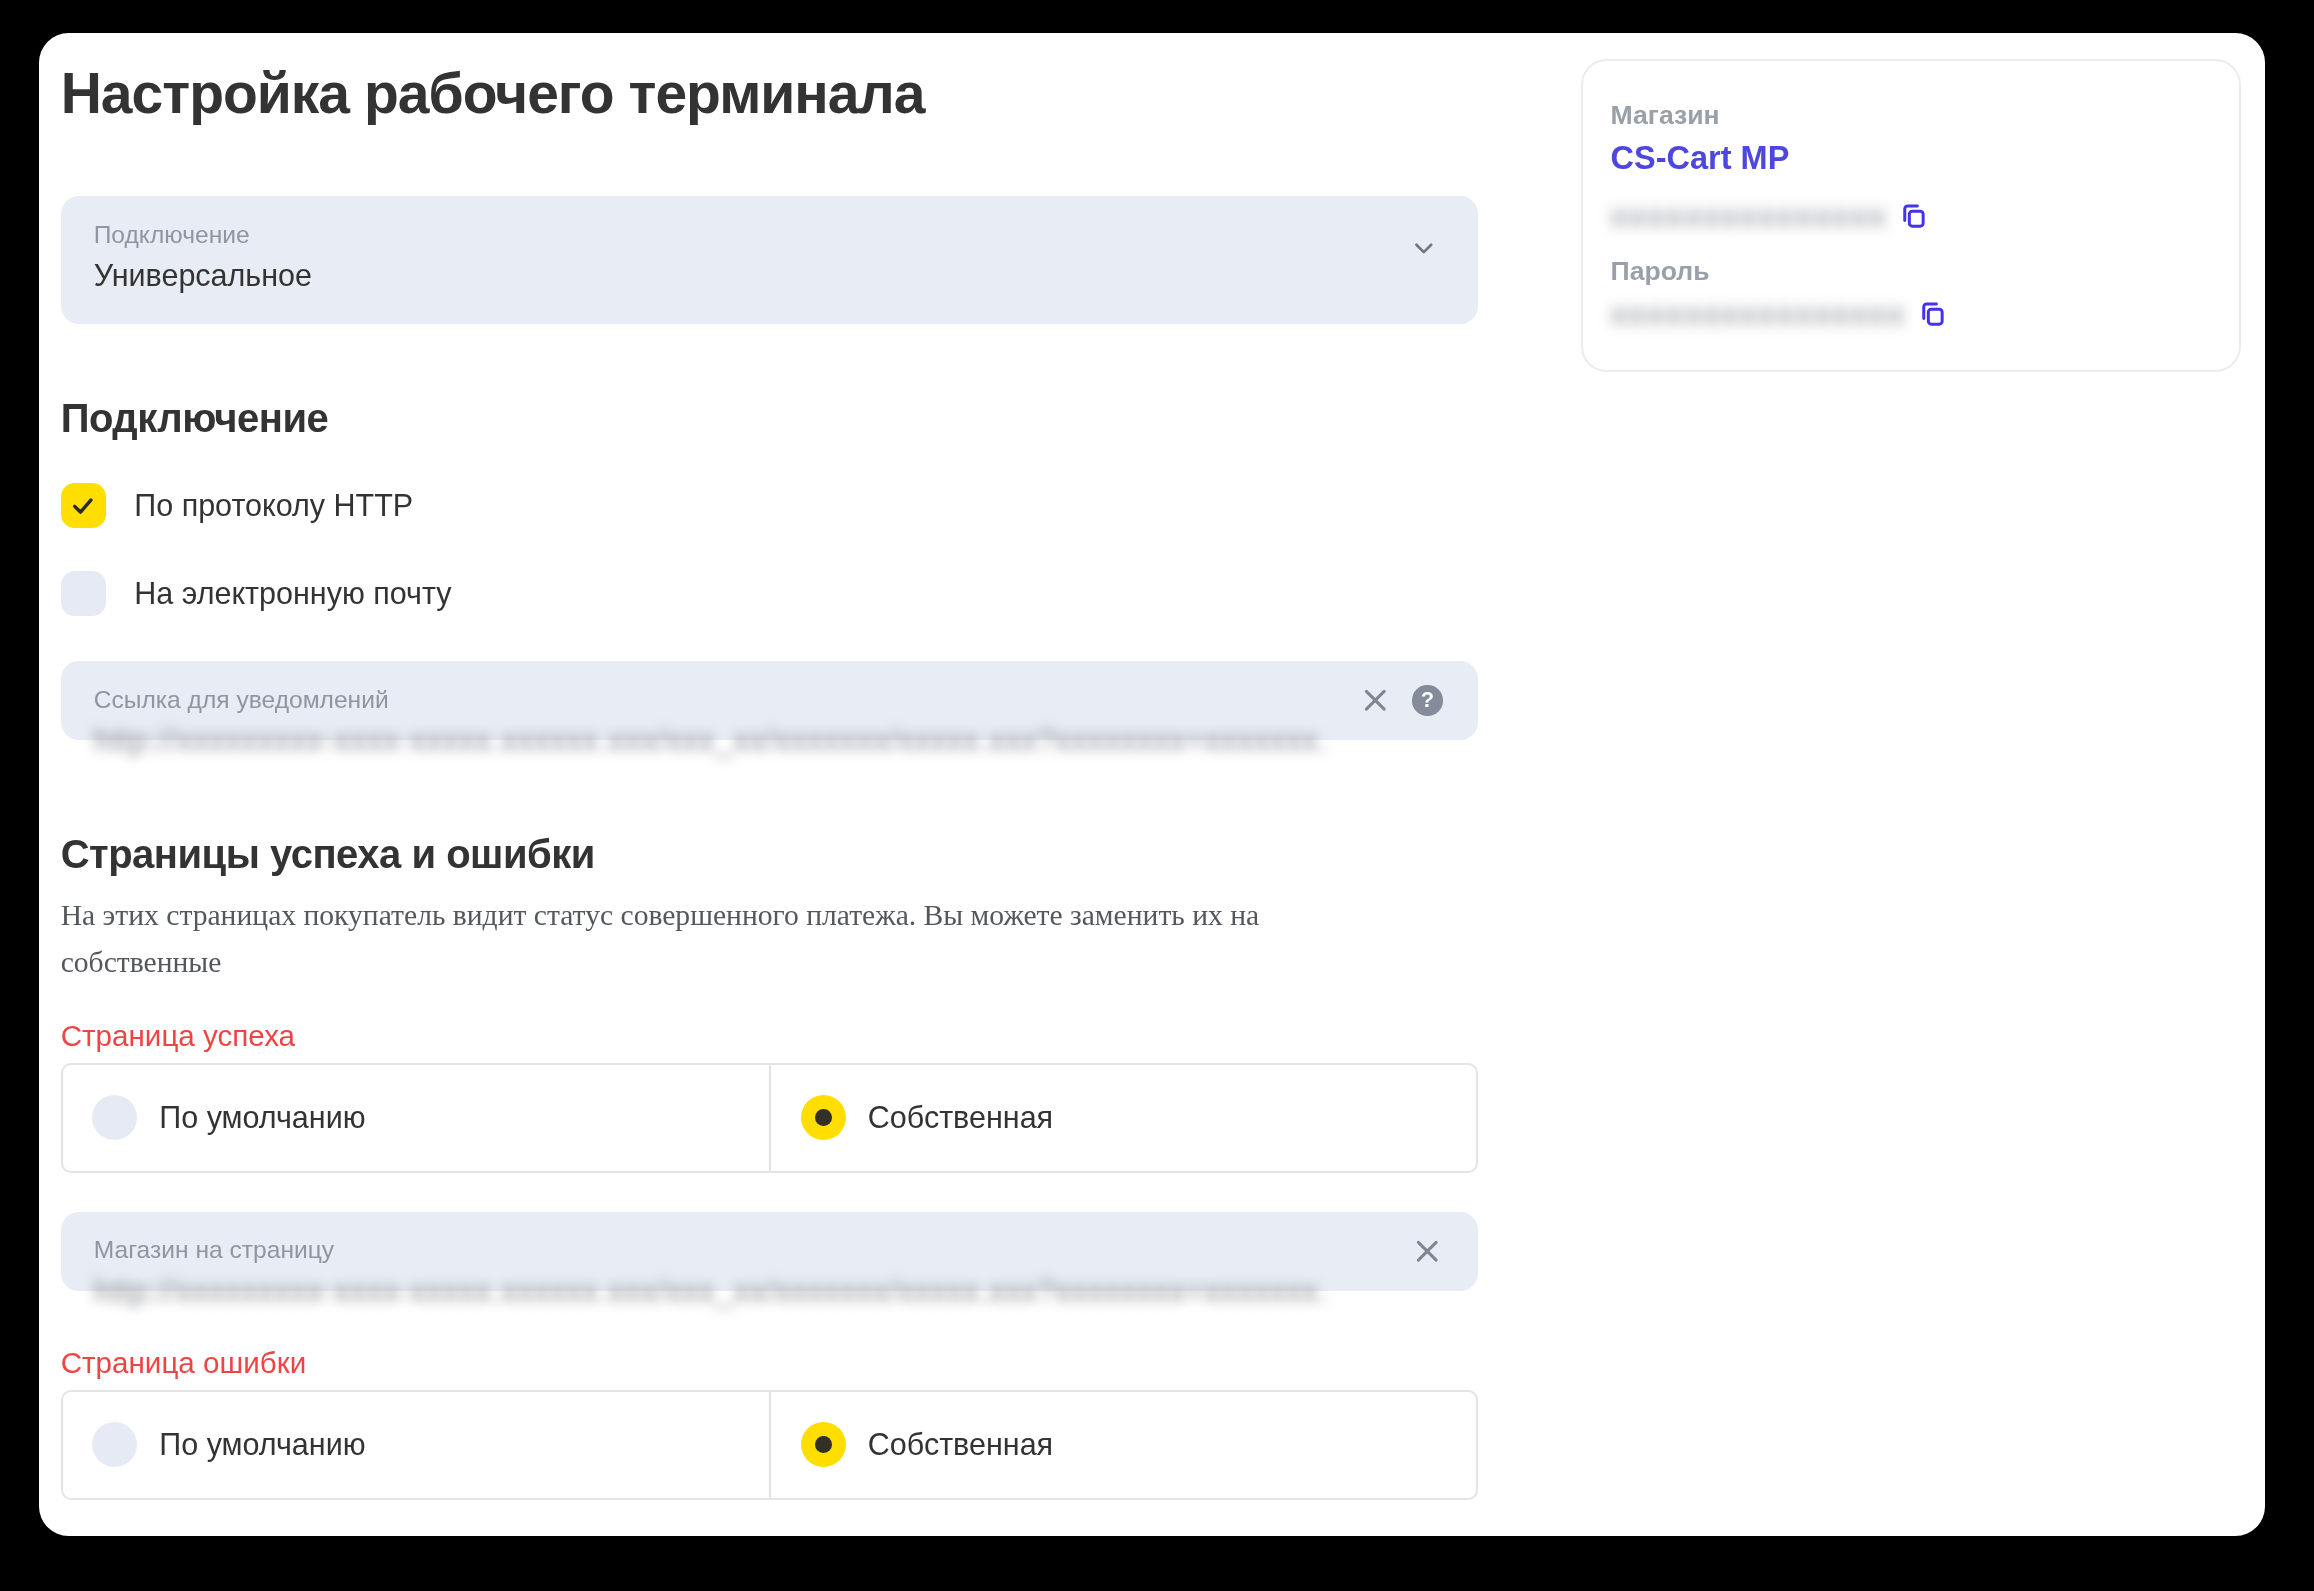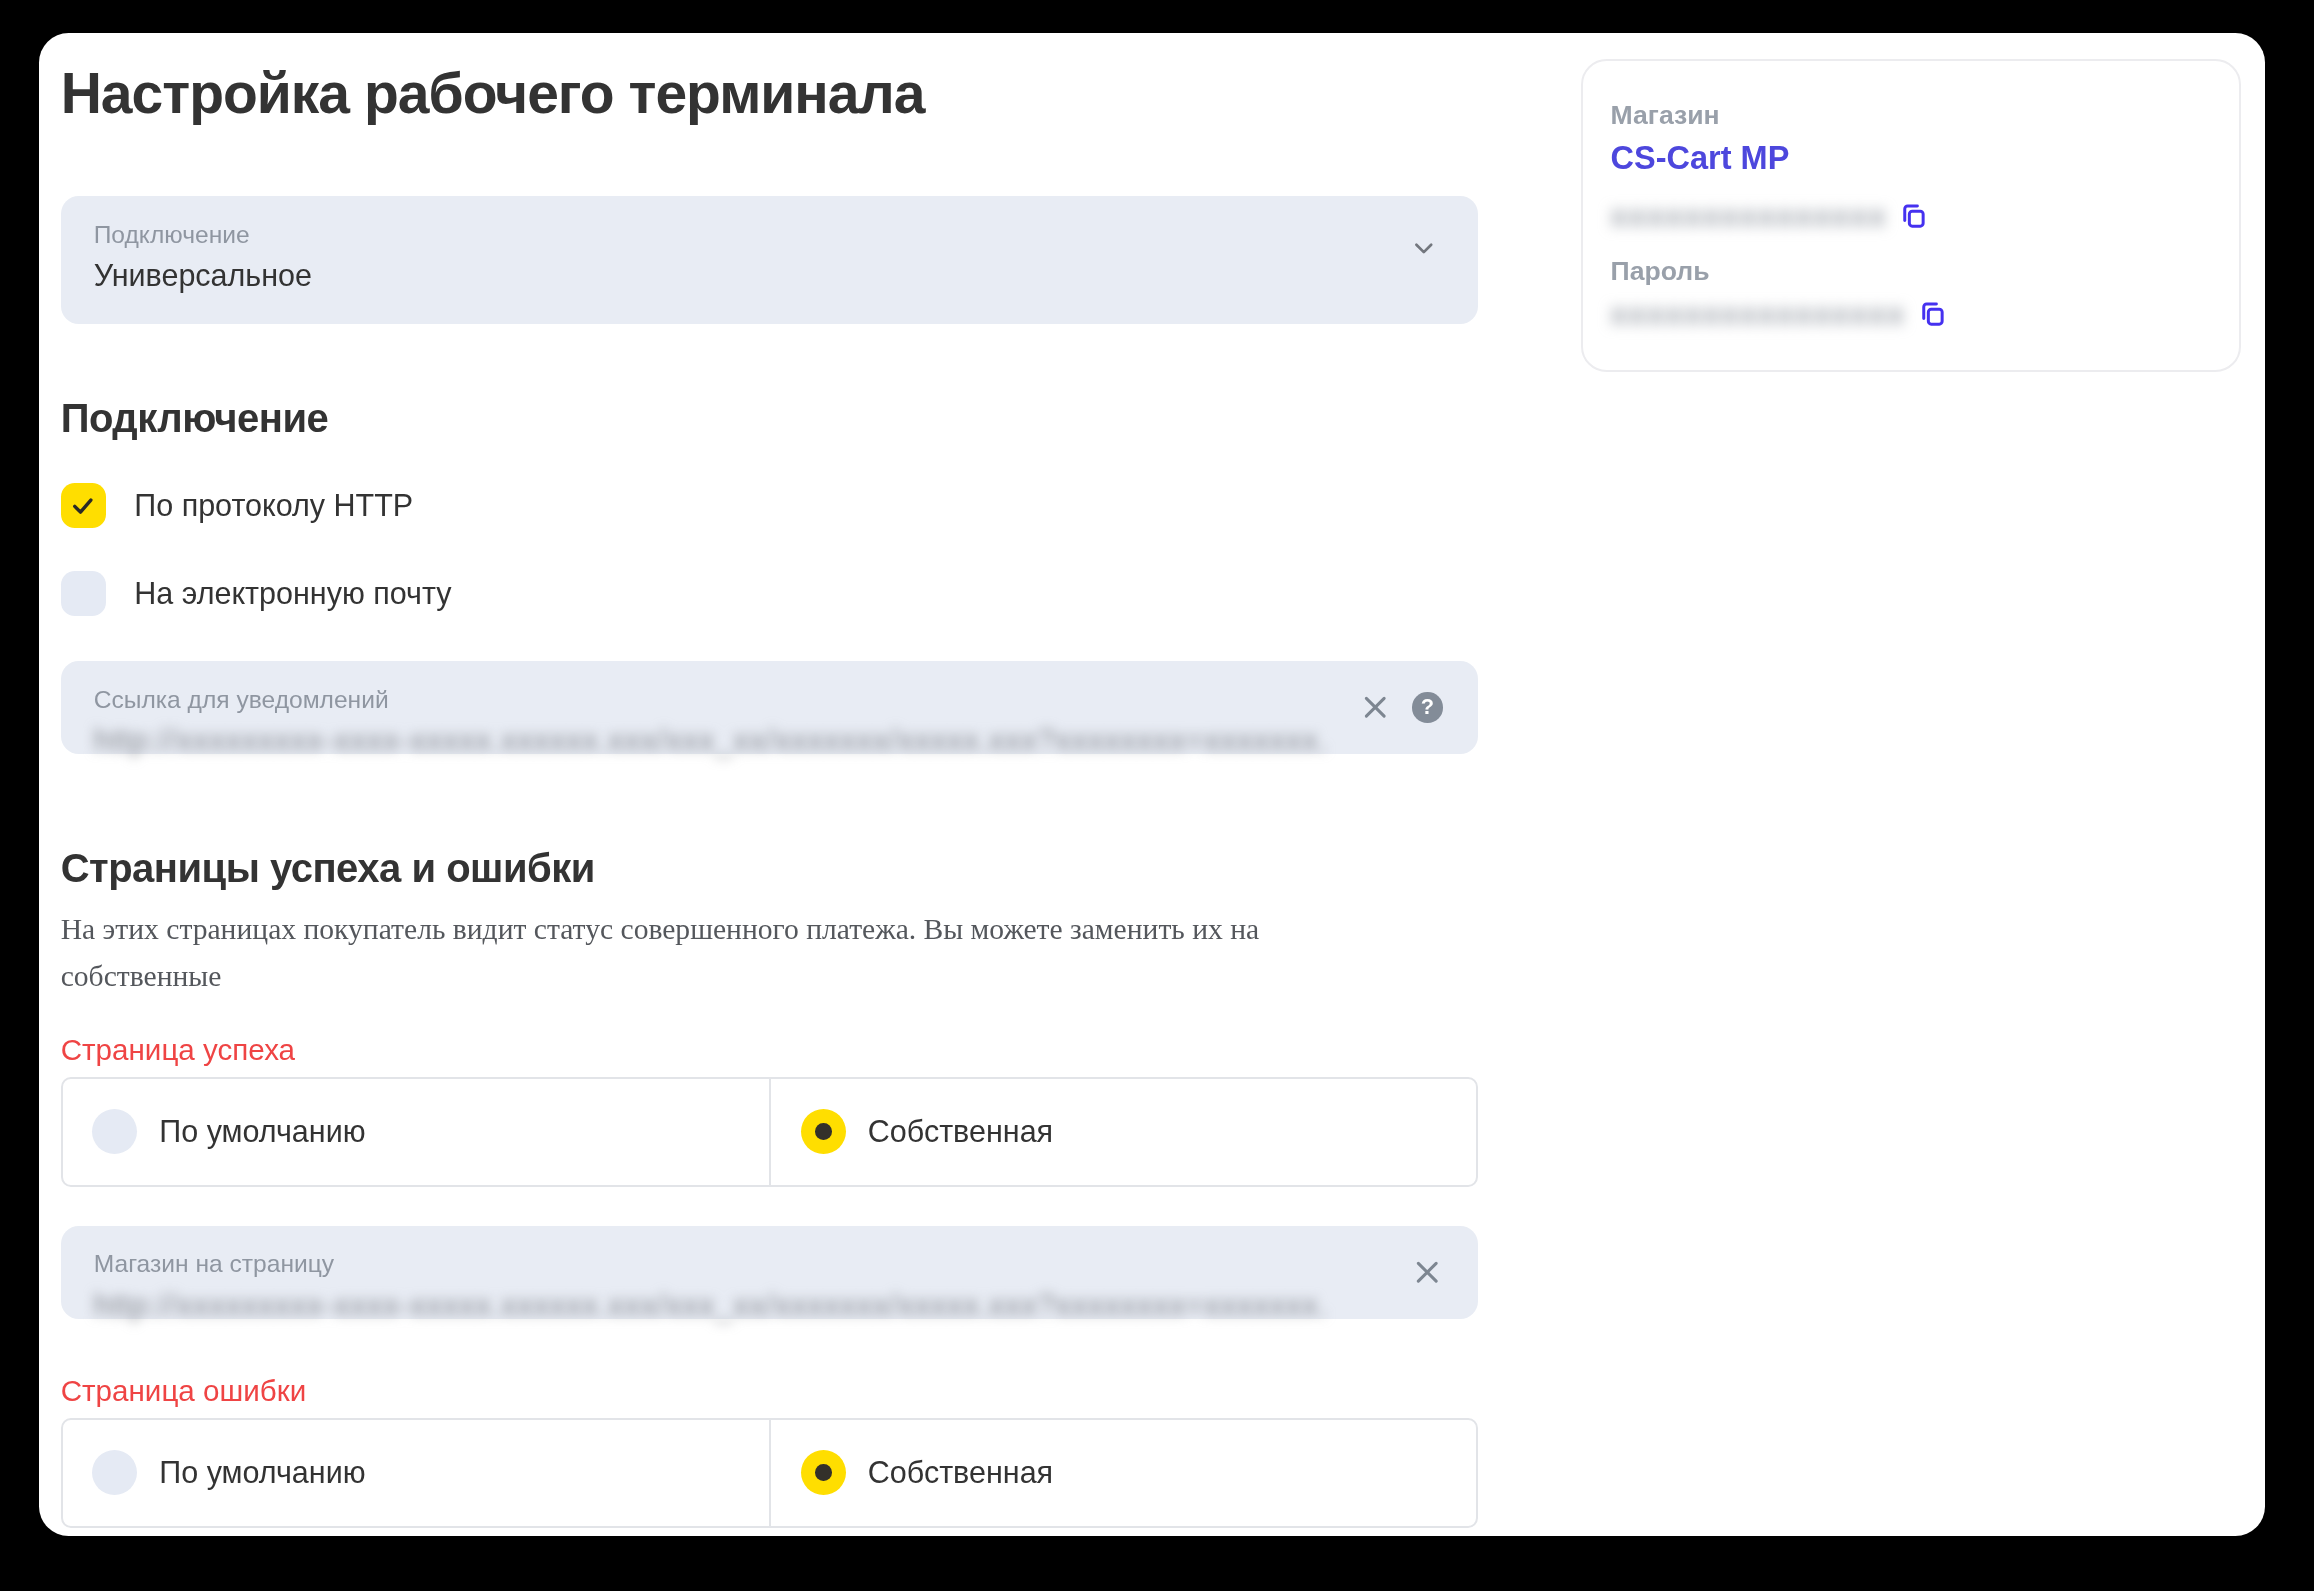--- a/index.html
+++ b/index.html
@@ -51,21 +51,21 @@
   .check-row { display:flex; align-items:center; gap:28.6px; cursor:pointer; }
   .check-row.first { margin-top:43px; }
   .check-row.next  { margin-top:41px; }
   .checkbox {
     width:45px; height:45px; border-radius:13.8px; flex:0 0 45px;
     background:#e5eaf4; display:flex; align-items:center; justify-content:center;
   }
   .checkbox.checked { background:#ffde00; }
   .check-label { font-size:30.5px; color:#333; }
   
-  .url-field { margin-top:45px; height:93px; }
+  .url-field { margin-top:45px; height:79px; }
   .blur-text {
     filter:blur(5.9px); color:#84878e; letter-spacing:1px;
     white-space:nowrap; overflow:hidden; max-width:1231px;
   }
   .field-icons {
     position:absolute; right:35px; top:0; height:100%;
     display:flex; align-items:center; gap:21.7px;
   }
   .icon-btn { background:none; border:none; cursor:pointer; display:flex; align-items:center; }
   .help-circle {

